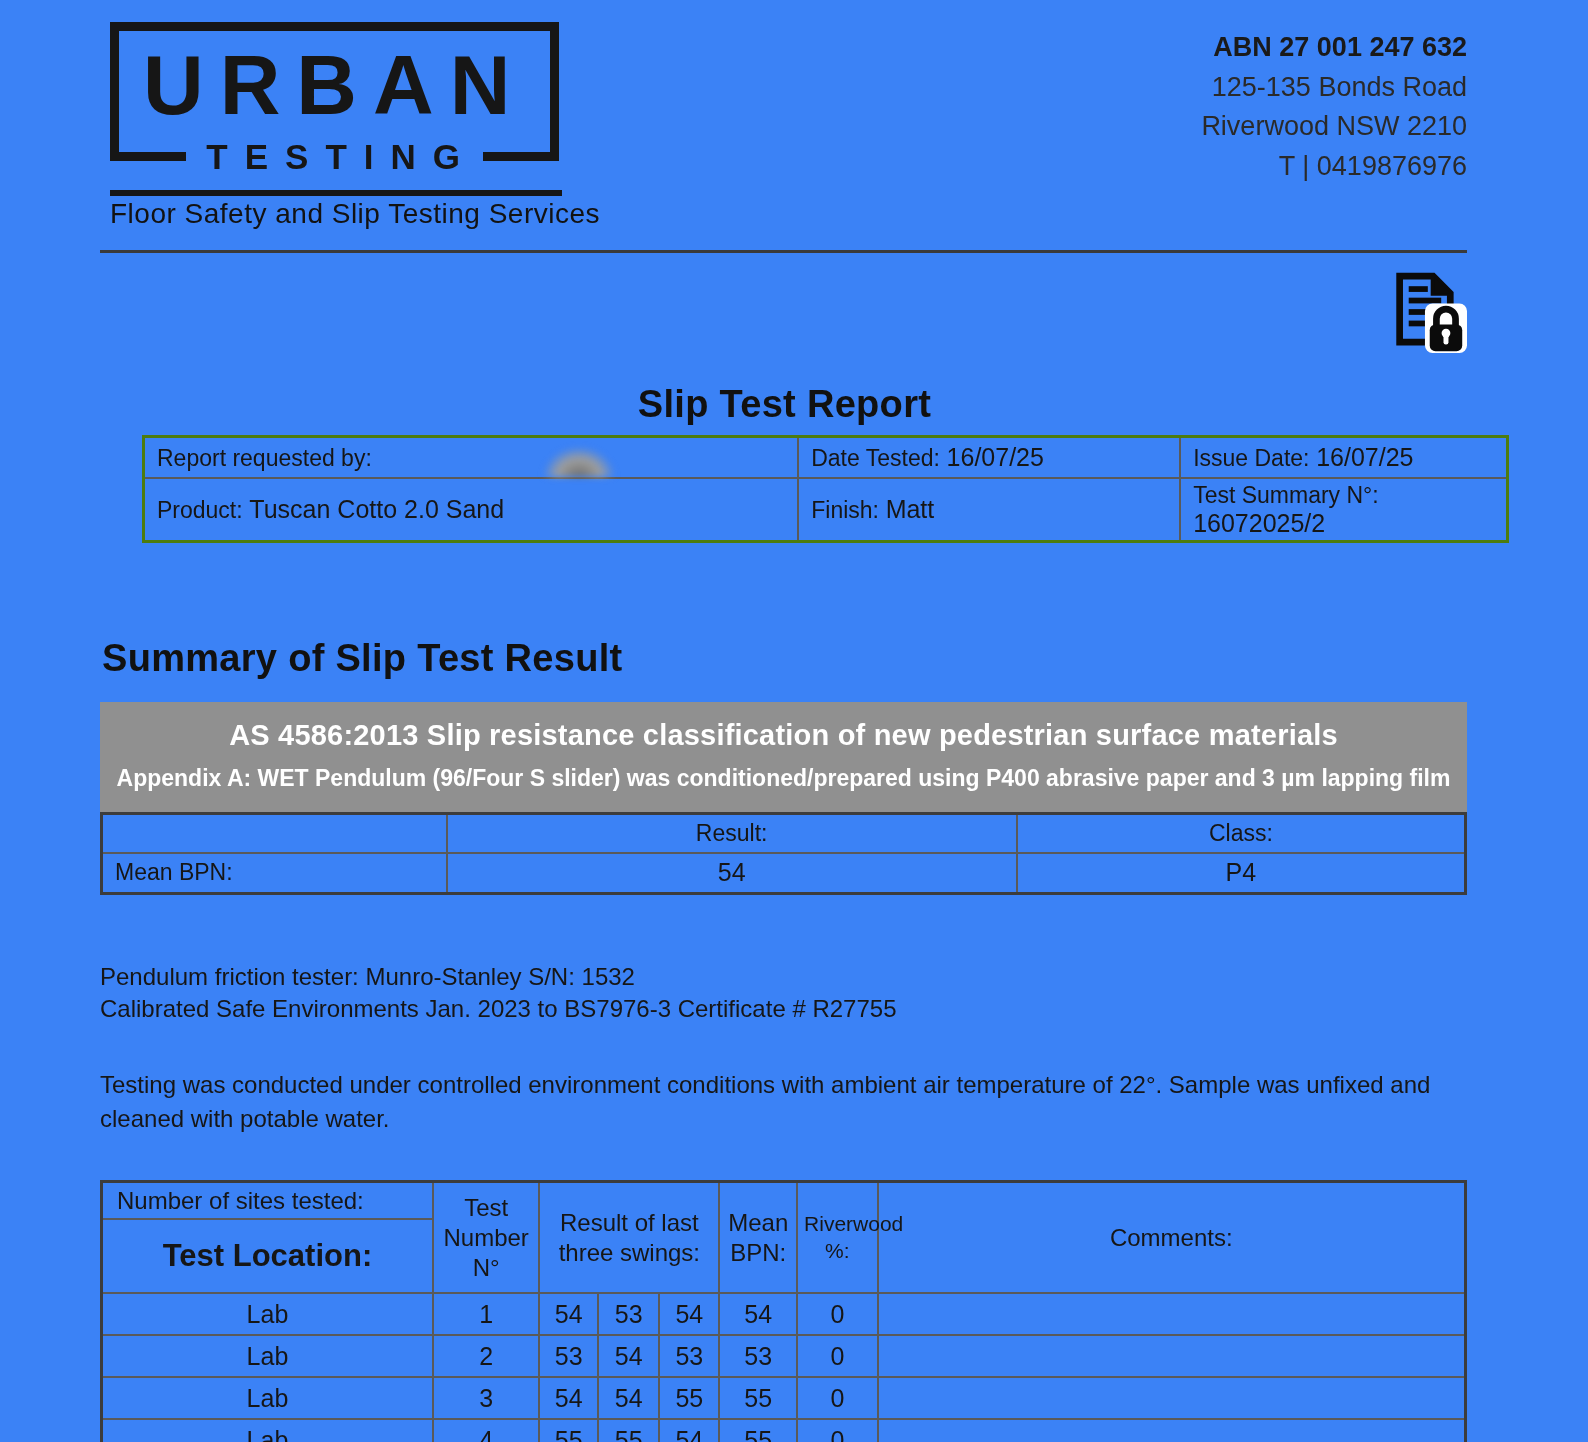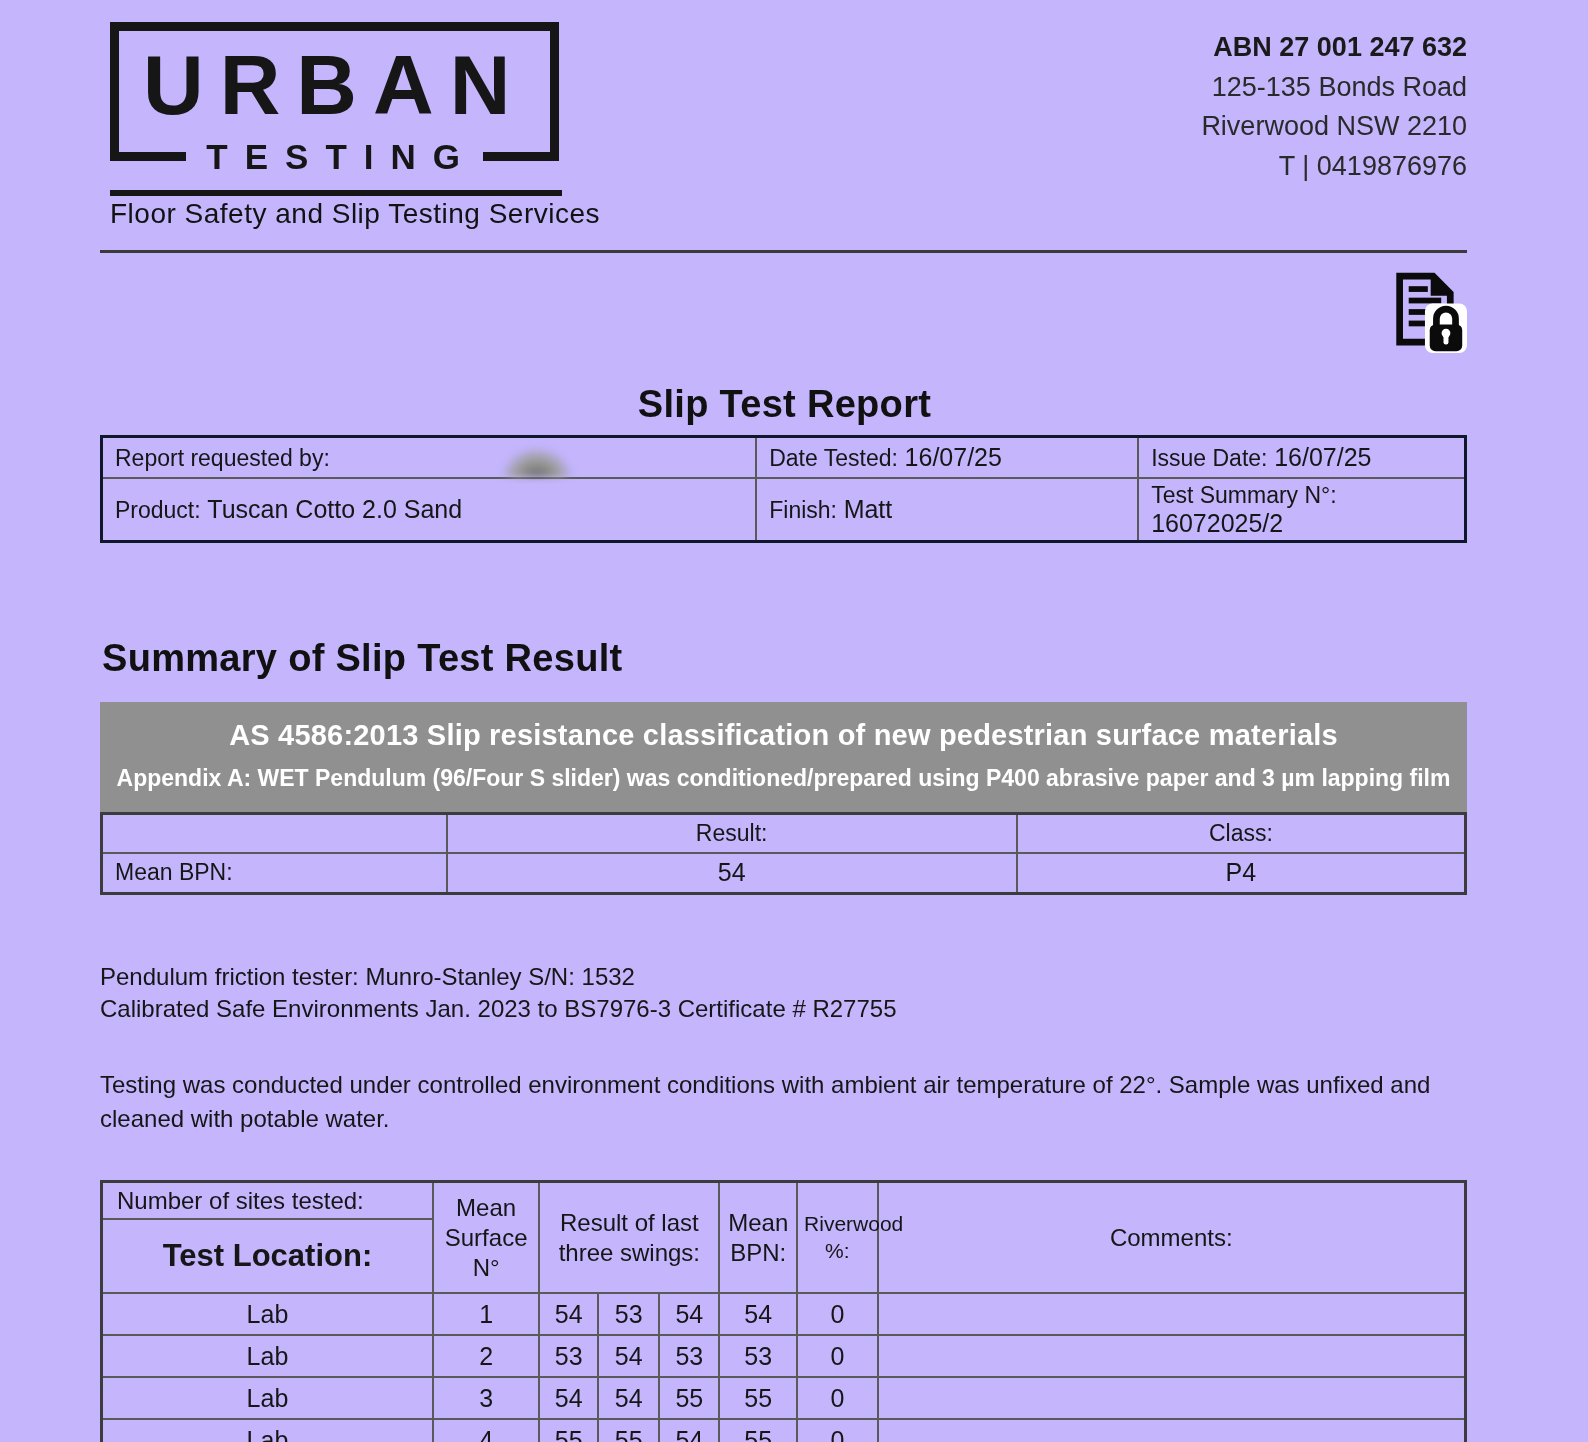--- a/index.html
+++ b/index.html
@@ -1,21 +1,21 @@
 <!DOCTYPE html>
 <html><head>
 <meta charset="utf-8">
 <style>
   * { margin: 0; padding: 0; box-sizing: border-box; }
   html, body { background: #ffffff; }
   body { font-family: "Liberation Sans", "DejaVu Sans", sans-serif; color: #1c1c1c; }
   .page {
     position: relative;
     width: 1588px; height: 1442px;
-    background: #c4b5fd;
+    background: #3b82f6;
     padding: 22px 121px 0 100px;
     overflow: hidden;
   }
 
   
   .top { display: flex; justify-content: space-between; align-items: flex-start; height: 218px; }
   .brand { padding-left: 10px; }
   .logo-box {
     position: relative;
     display: inline-block;
@@ -46,21 +46,21 @@
 
   .lockrow { display: flex; justify-content: flex-end; height: 96px; padding-top: 14px; }
 
   
   h1.doc-title { font-size: 38px; font-weight: bold; color: #111; margin: 34px 0 9px 2px; letter-spacing: 0.3px; text-align: center; }
   h2.section-title { font-size: 38px; font-weight: bold; color: #111; margin: 94px 0 22px 2px; letter-spacing: 0.3px; }
 
   
   table { border-collapse: collapse; width: 100%; table-layout: fixed; }
   td { border: 2px solid #5a5a5a; font-size: 24px; color: #161616; }
-  .info-table { border: 3px solid #0f172a; }
+  .info-table { border: 3px solid #4d7c0f; margin-left: 42px; }
   .info-table td { height: 41px; padding: 2px 12px; vertical-align: middle; }
   .cell-label { font-size: 23px; }
   .cell-value { font-size: 25px; }
   .redact-cell { position: relative; }
   .redaction {
     position: absolute; bottom: 0; left: 395px;
     width: 78px; height: 34px;
     background: radial-gradient(60% 115% at 50% 100%, #6e6e6e 0%, #9d9d9d 45%, rgba(210,210,210,0) 78%);
     filter: blur(3px);
     pointer-events: none;
@@ -229,21 +229,21 @@
         <col style="width:4.3%">
           <col style="width:4.5%">
           <col style="width:4.4%">
         <col style="width:5.7%">
           <col style="width:5.9%">
           <col style="width:43.1%">
       </colgroup>
       <tbody>
           <tr>
         <td class="th-sites">Number of sites tested:</td>
-        <td rowspan="2" class="th-small">Mean Surface N°</td>
+        <td rowspan="2" class="th-small">Test Number N°</td>
         <td rowspan="2" colspan="3" class="th-small">Result of last three swings:</td>
         <td rowspan="2" class="th-small">Mean BPN:</td>
         <td rowspan="2" class="th-gradient">Riverwood %:</td>
         <td rowspan="2" class="th-small">Comments:</td>
       </tr>
       <tr>
         <td class="th-location">Test Location:</td>
       </tr>
 
       <tr class="data-row">

